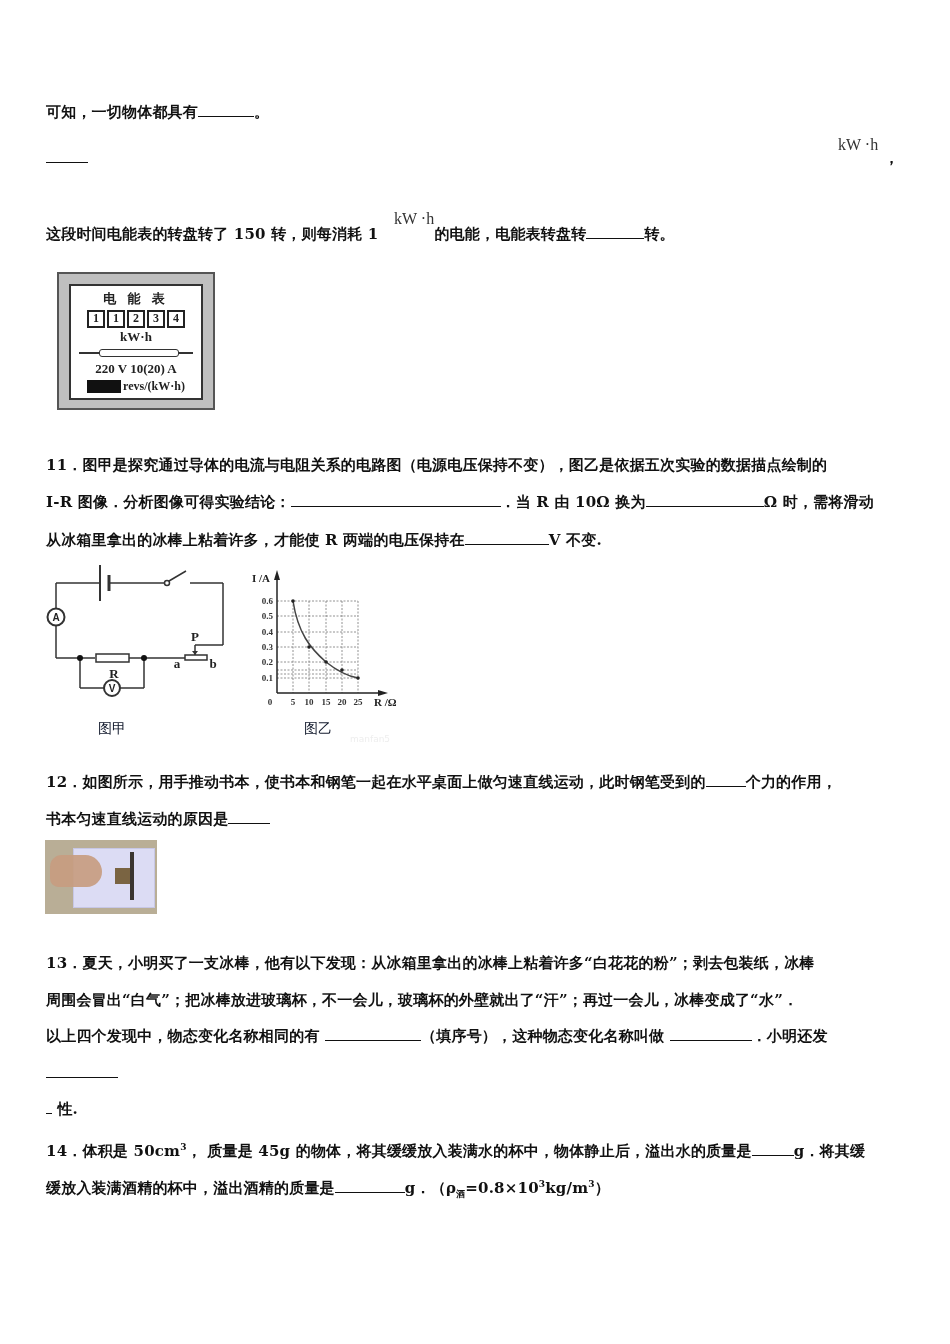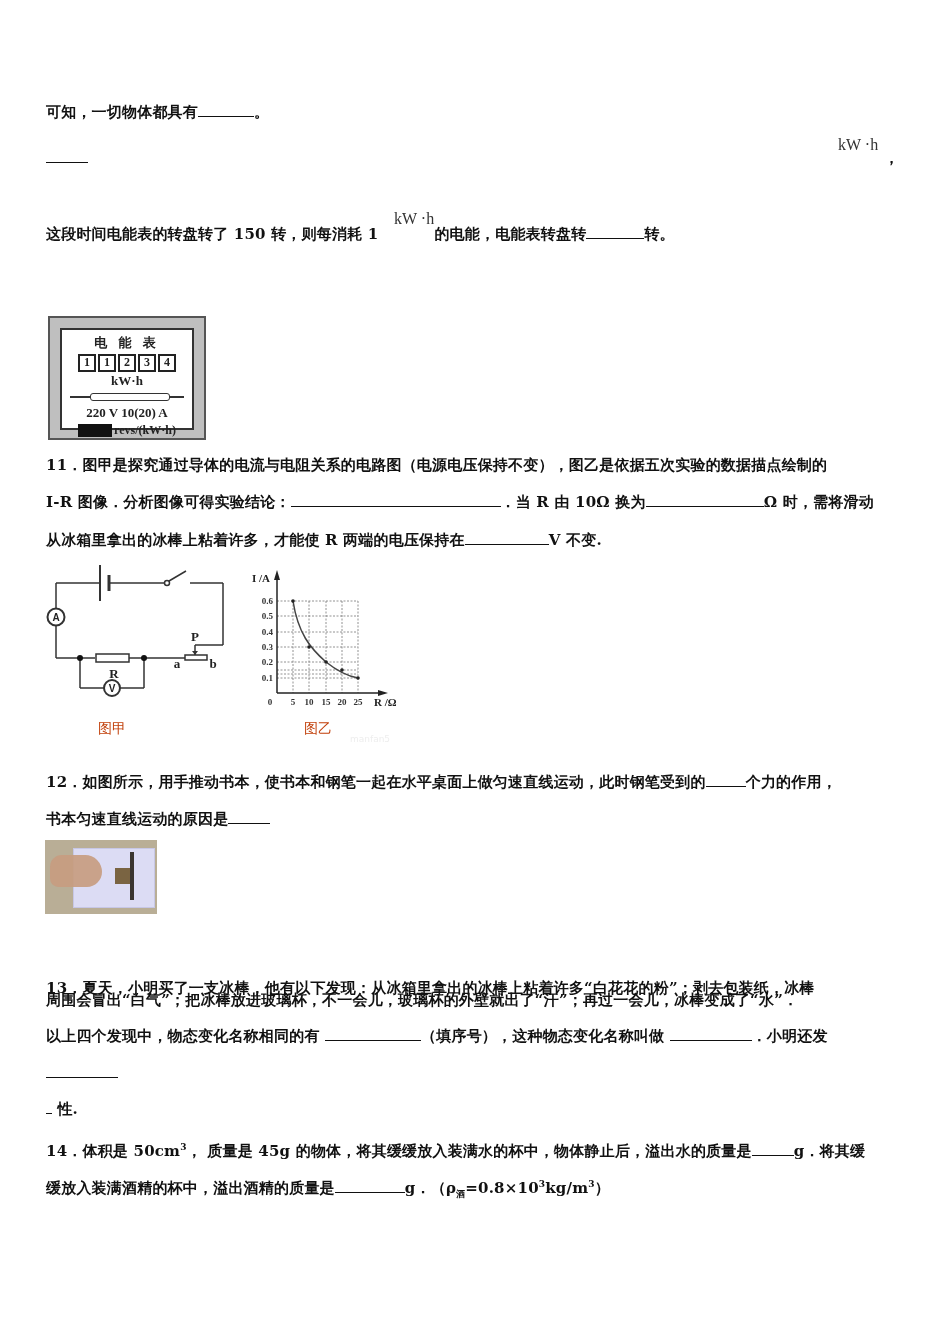--- a/index.html
+++ b/index.html
@@ -13,24 +13,24 @@
     white-space: nowrap; letter-spacing: 0.2px;
   }
   .blank { display: inline-block; border-bottom: 1.5px solid #111; height: 14px; vertical-align: baseline; }
   .sup-unit {
     position: absolute; font-family: "Liberation Serif", serif; font-weight: normal;
     font-size: 16px; color: #333;
   }
   sup { font-size: 9px; }
   sub { font-size: 9px; }
   .figure { position: absolute; }
-  .caption { position: absolute; font-family: "DejaVu Sans", sans-serif; font-weight: normal; font-size: 14px; color: #c2410c; }
+  .caption { position: absolute; font-family: "DejaVu Sans", sans-serif; font-weight: normal; font-size: 14px; color: #0f172a; }
   .meter {
-    position: absolute; left: 48px; top: 272px; width: 158px; height: 124px;
-    background: #bfbfbf; border: 2px solid #555; box-sizing: border-box; margin-top: 44px;
+    position: absolute; left: 57px; top: 272px; width: 158px; height: 138px;
+    background: #bfbfbf; border: 2px solid #555; box-sizing: border-box;
   }
   .meter-inner {
     position: absolute; left: 10px; top: 10px; right: 10px; bottom: 8px;
     background: #fff; border: 2px solid #333; box-sizing: border-box;
     font-family: "Liberation Serif", serif; color: #222; text-align: center;
   }
   .meter-title { font-size: 13px; margin-top: 4px; letter-spacing: 4px; }
   .meter-digits { display: flex; justify-content: center; margin-top: 2px; }
   .meter-digit { width: 14px; height: 14px; border: 2px solid #222; font-size: 12px; line-height: 13px; margin: 0 1px; }
   .meter-unit { font-size: 13px; margin-top: 1px; }
@@ -201,21 +201,21 @@
   <span>书本匀速直线运动的原因是</span><span class="blank" style="width:42px;"></span>
 </div>
 
 <div class="photo">
   <div class="book"></div>
   <div class="box"></div>
   <div class="pen"></div>
   <div class="hand"></div>
 </div>
 
-<div class="line" style="top:978px;">13．夏天，小明买了一支冰棒，他有以下发现：从冰箱里拿出的冰棒上粘着许多“白花花的粉”；剥去包装纸，冰棒</div>
+<div class="line" style="top:953px;">13．夏天，小明买了一支冰棒，他有以下发现：从冰箱里拿出的冰棒上粘着许多“白花花的粉”；剥去包装纸，冰棒</div>
 <div class="line" style="top:990px;">周围会冒出“白气”；把冰棒放进玻璃杯，不一会儿，玻璃杯的外壁就出了“汗”；再过一会儿，冰棒变成了“水”．</div>
 <div class="line" style="top:1026px;">
   <span>以上四个发现中，物态变化名称相同的有 </span><span class="blank" style="width:96px;"></span><span>（填序号），这种物态变化名称叫做 </span><span class="blank" style="width:82px;"></span><span>．小明还发</span>
 </div>
 <div class="line" style="top:1063px;">
   <span class="blank" style="width:72px;"></span>
 </div>
 <div class="line" style="top:1099px;">
   <span class="blank" style="width:6px;"></span><span> 性.</span>
 </div>

